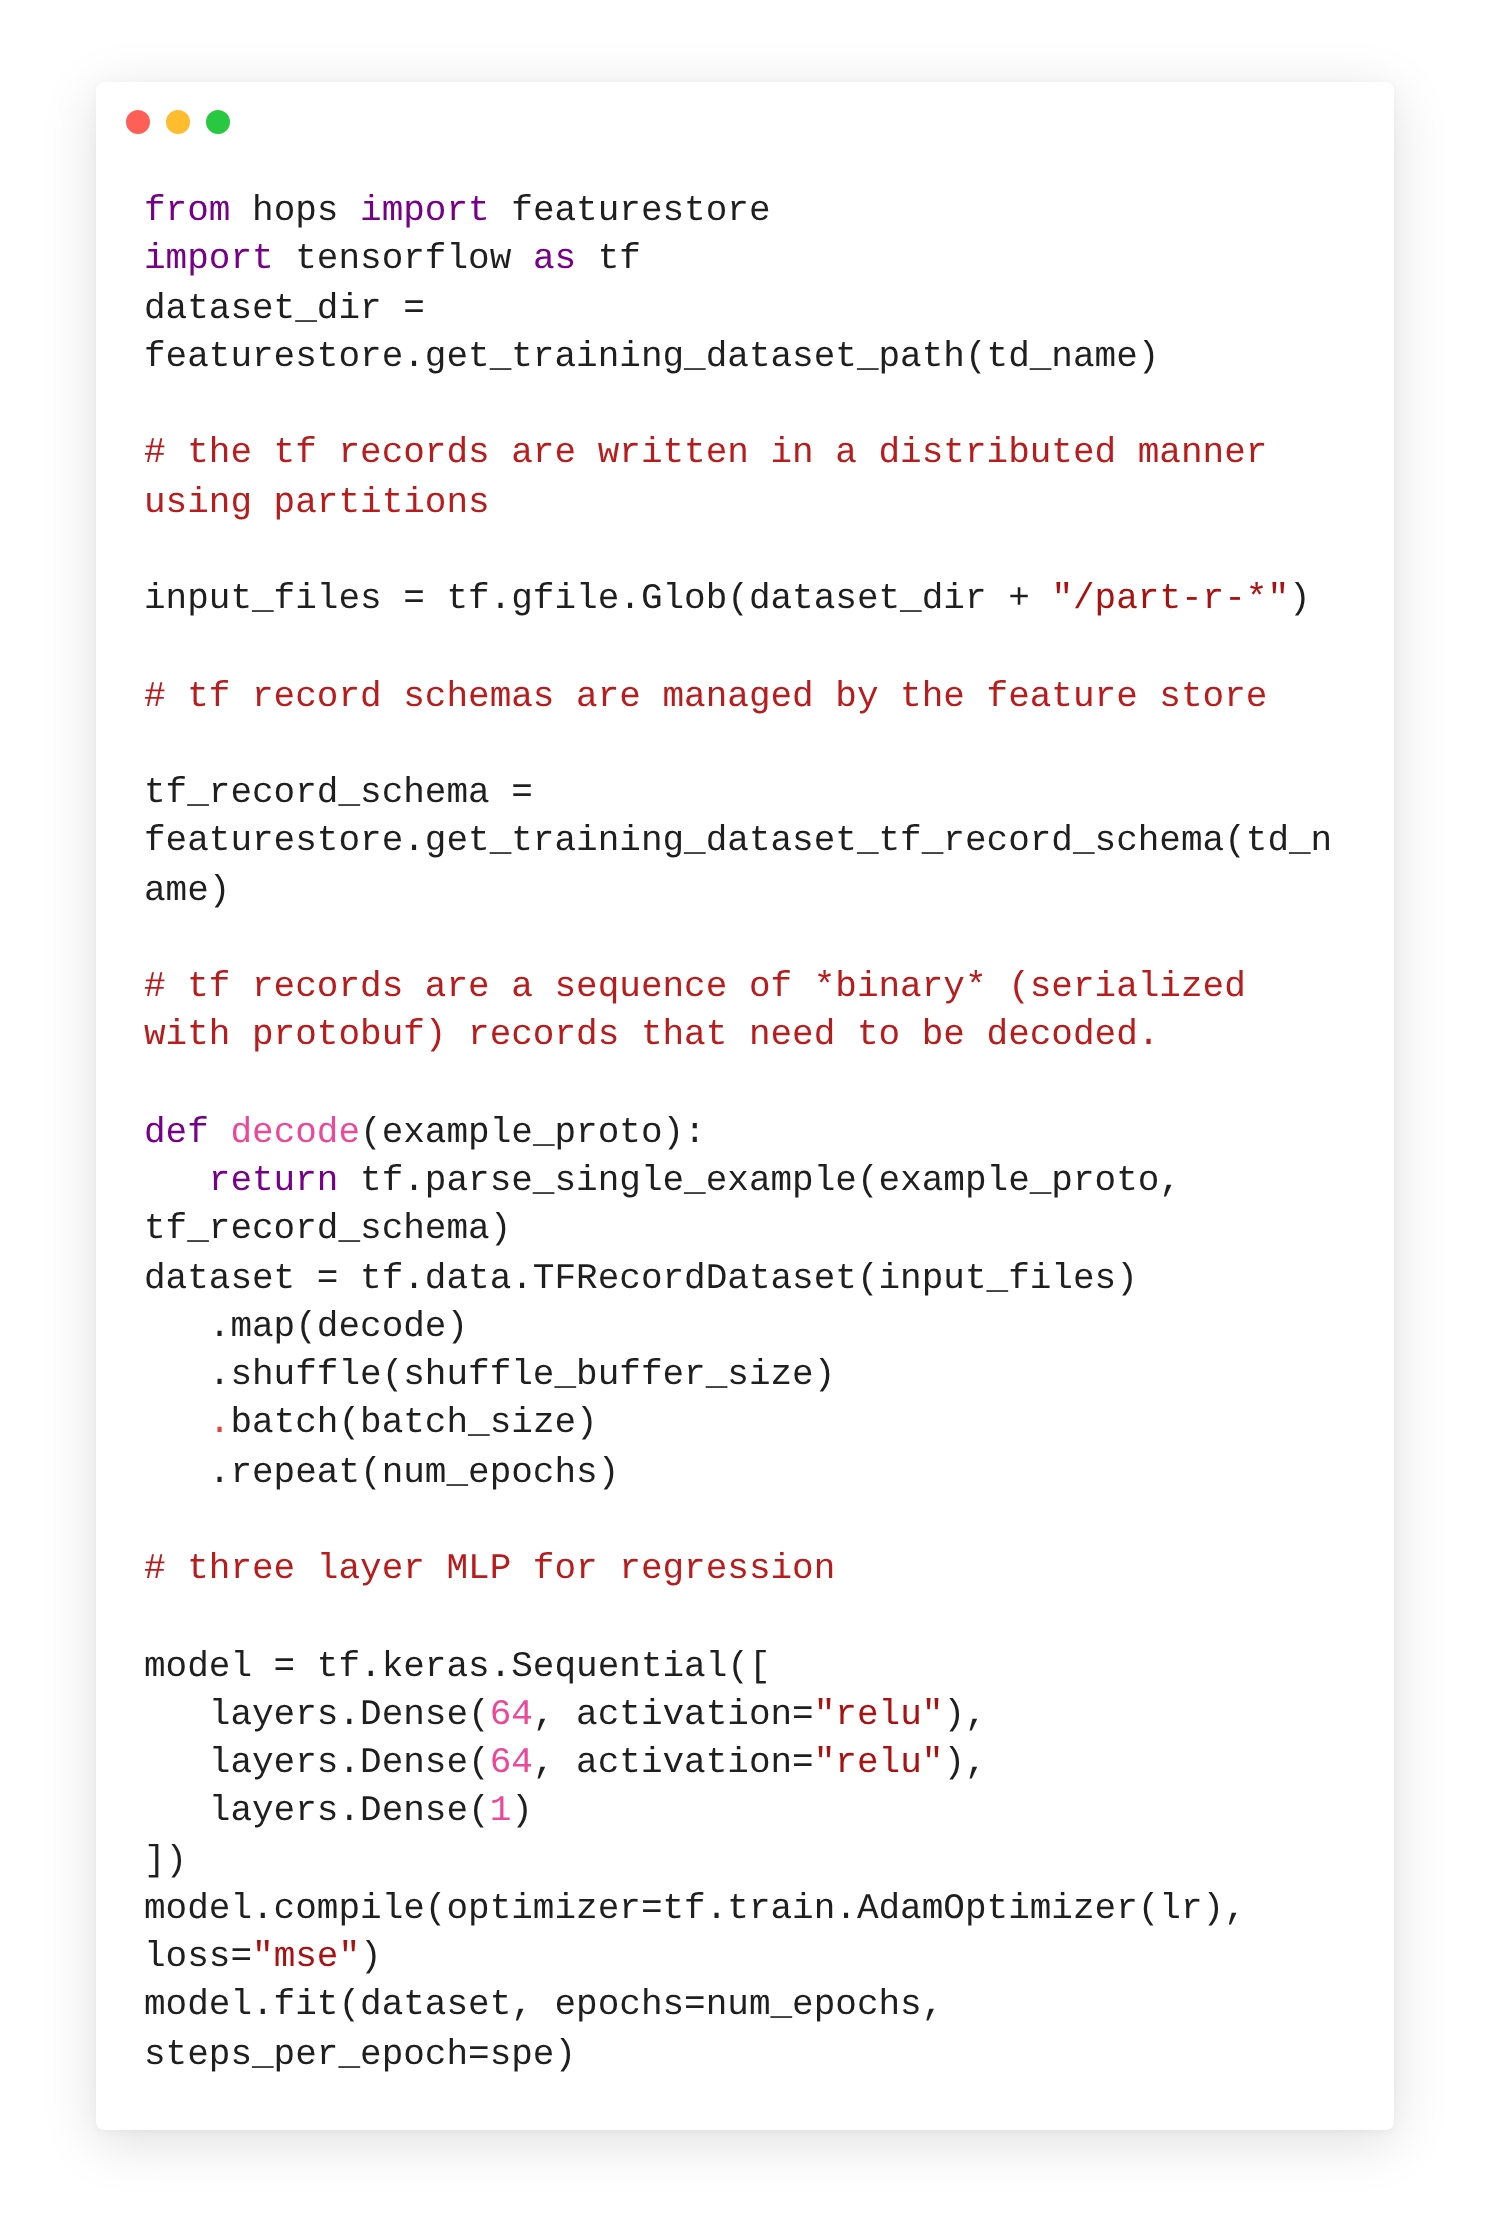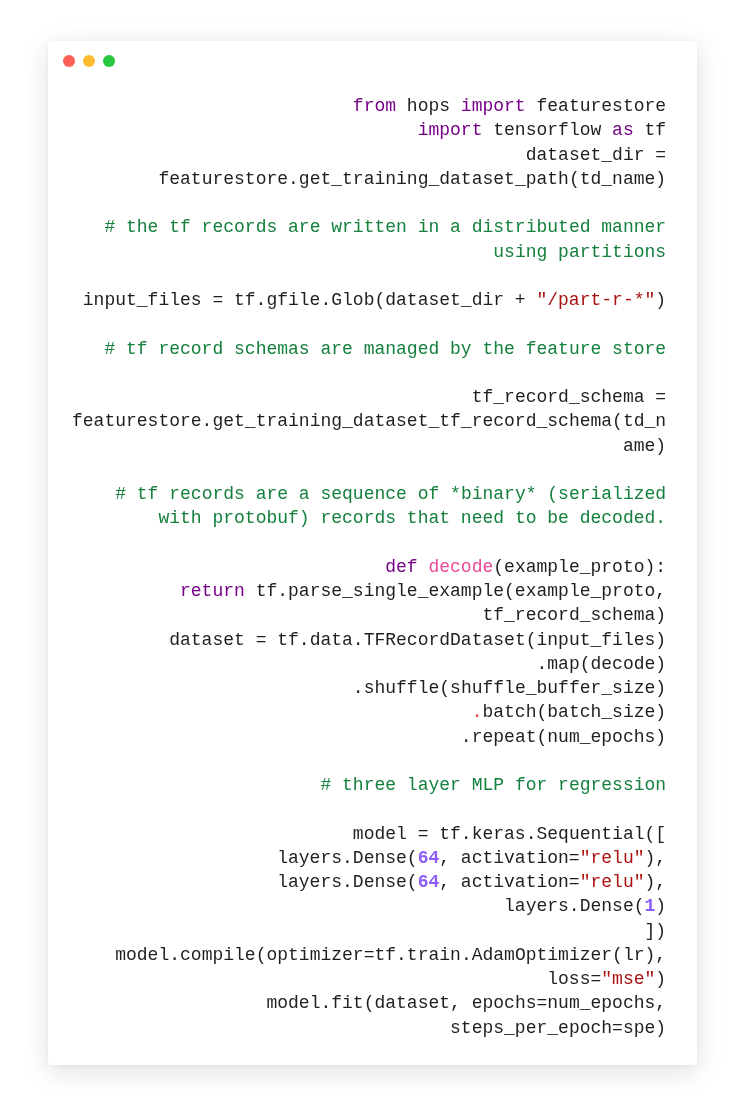--- a/index.html
+++ b/index.html
@@ -15,21 +15,20 @@
     }
     .card {
       position: absolute;
       left: 48px;
       top: 41px;
       width: 649px;
       height: 1024px;
       background: #ffffff;
       border-radius: 4px;
       box-shadow: 0 6px 28px rgba(0,0,0,0.13), 0 1px 4px rgba(0,0,0,0.04);
-      text-align: right;
     }
     .dots {
       position: absolute;
       left: 15px;
       top: 14px;
       display: flex;
       gap: 8px;
     }
     .dot {
       width: 12px;
@@ -47,23 +46,23 @@
       line-height: 24.25px;
       color: #1f1f1f;
       white-space: pre;
     }
     .line {
       display: block;
       height: 24.25px;
     }
     .kw { color: #770088; }
     .fn { color: #ec4899; }
-    .cm { color: #15803d; }
+    .cm { color: #b91c1c; }
     .st { color: #a11; }
-    .nm { color: #8b5cf6; font-weight: bold; }
+    .nm { color: #ec4899; }
     .dotred { color: #e0443c; }
     .id { color: #1f1f1f; }
   </style>
 </head>
 <body>
 
 <div class="card">
   <div class="dots">
     <span class="dot" title="close" style="background: rgb(255, 95, 87);"></span>
     <span class="dot" title="minimize" style="background: rgb(254, 188, 46);"></span>

